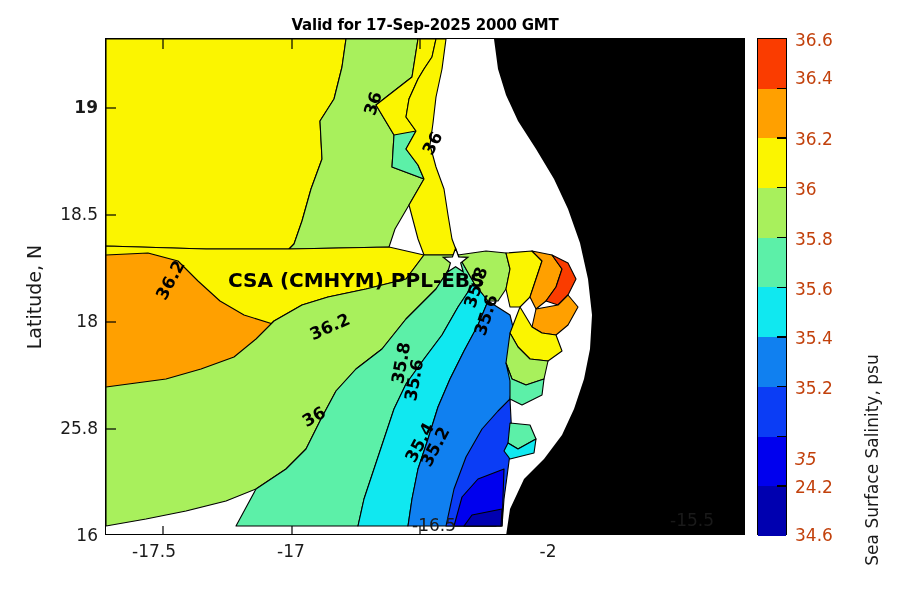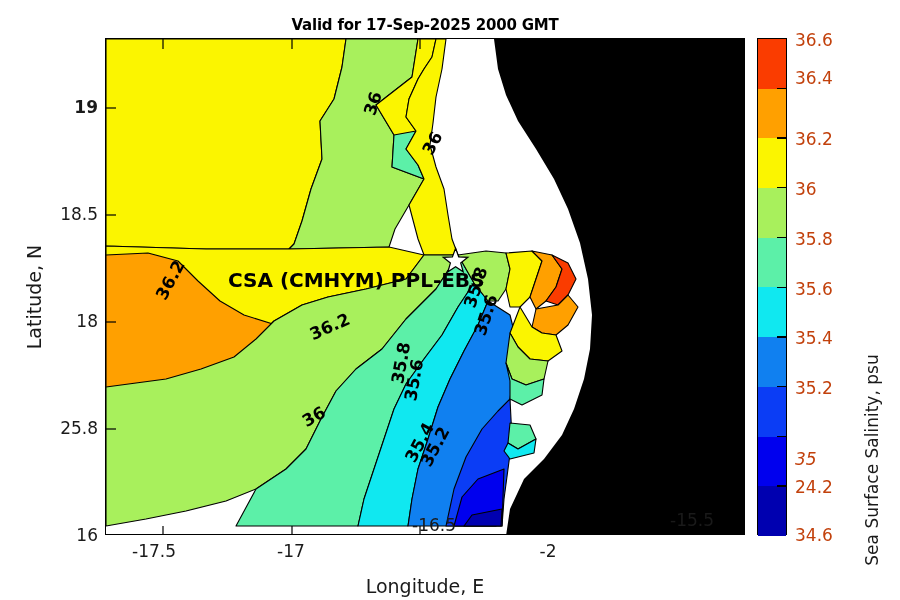--- a/index.html
+++ b/index.html
@@ -246,21 +246,20 @@
   <div class="tick-label-x" style="left:419px; top:515px;margin-left:15px;">-16.5</div>
   <div class="tick-label-x" style="left:548px; top:541px;">-2</div>
   <div class="tick-label-x" style="left:676px; top:510px;margin-left:16px;">-15.5</div>
 
   <div class="tick-label-y" style="left:60px; width:38px; top:535px;">16</div>
   <div class="tick-label-y" style="left:44px; width:54px; top:428px;">25.8</div>
   <div class="tick-label-y" style="left:60px; width:38px; top:321px;text-align:right;">18</div>
   <div class="tick-label-y" style="left:44px; width:54px; top:214px;">18.5</div>
   <div class="tick-label-y" style="left:60px; width:38px; top:107px;font-weight:bold;">19</div>
 
-  <div class="axis-title-x">Longitude, E</div>
   <div class="axis-title-y">Latitude, N</div>
 
   <div class="cbar-box">
     <div class="cbar-band" style="height:49.7px;background:#fa3c00"></div>
     <div class="cbar-band" style="height:49.7px;background:#ffa000"></div>
     <div class="cbar-band" style="height:49.7px;background:#fbf500"></div>
     <div class="cbar-band" style="height:49.7px;background:#a8f05c"></div>
     <div class="cbar-band" style="height:49.7px;background:#5cf0a8"></div>
     <div class="cbar-band" style="height:49.7px;background:#10e8f0"></div>
     <div class="cbar-band" style="height:49.7px;background:#1080f0"></div>

